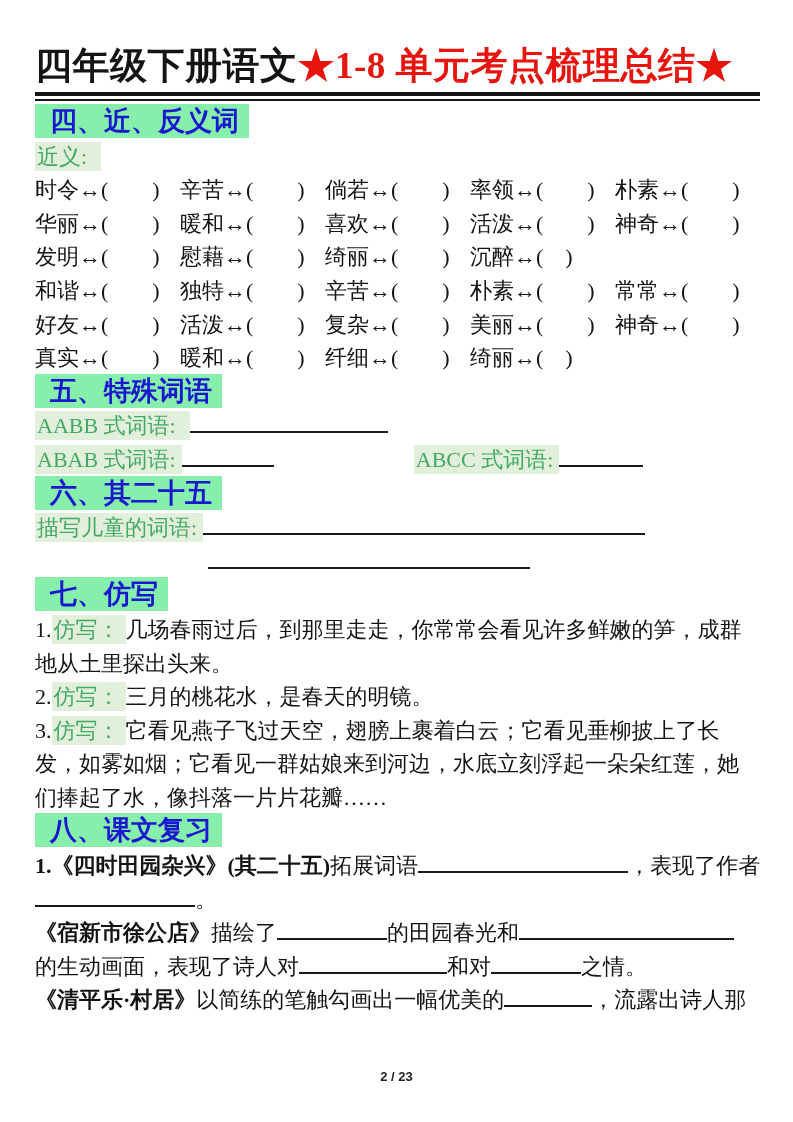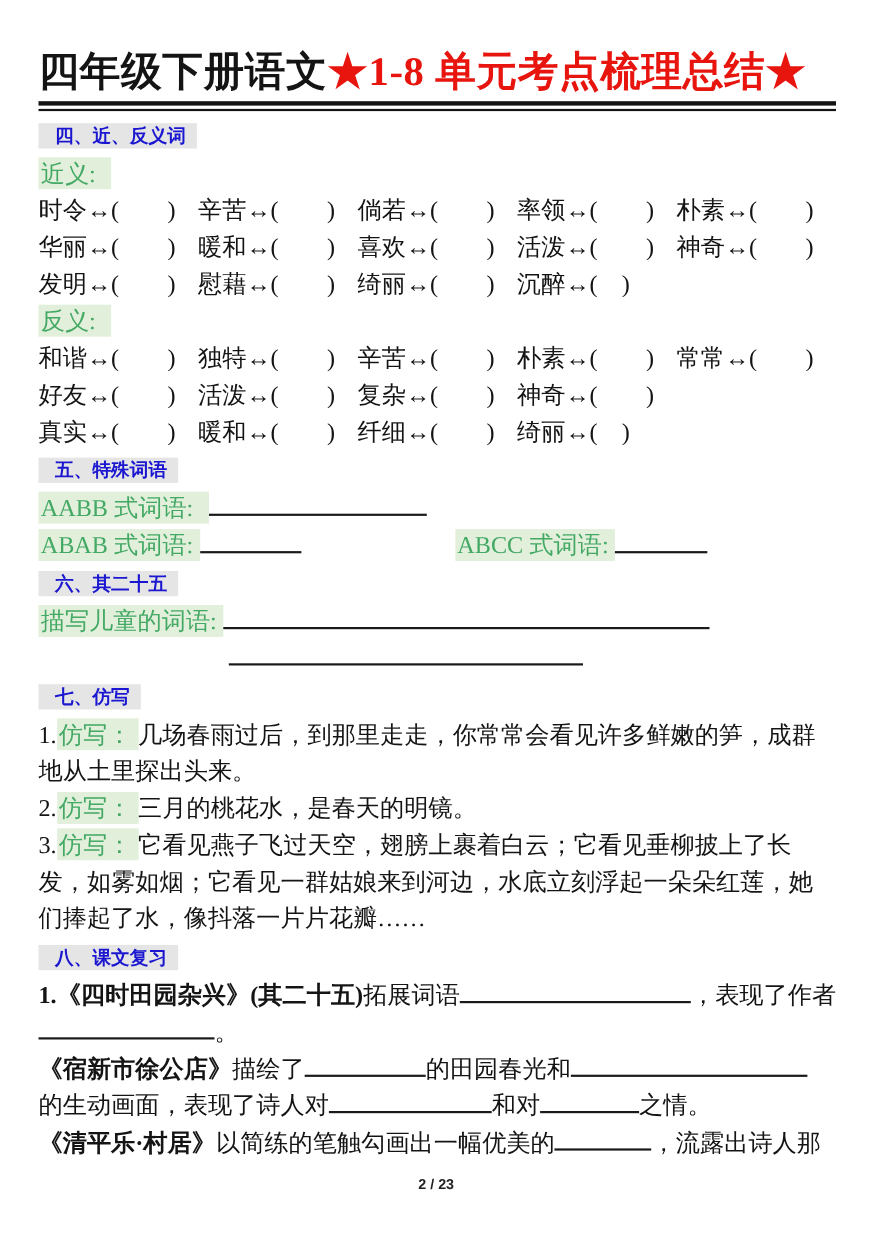--- a/index.html
+++ b/index.html
@@ -7,22 +7,22 @@
     position:relative; width:793px; height:1122px; background:#ffffff;
     box-sizing:border-box; padding:42px 33px 0 35px; overflow:hidden;
     font-family:"Liberation Serif", serif; color:#141414;
   }
   .title { white-space:nowrap; font-weight:bold; font-size:37px; line-height:48px; letter-spacing:0.5px; }
   .t-red { color:#e8140e; }
   .double-rule { height:3px; border-top:4px solid #141414; border-bottom:2px solid #141414; margin-top:2px; }
   .content { margin-top:4px; font-size:22px; line-height:33.6px; }
   .line { white-space:nowrap; }
   .h-blue {
-    font-family:"Liberation Sans", sans-serif; font-weight:bold; font-size:17px;
-    color:#1b17d0; background:#e5e5e5; padding:2px 10px 2px 15px;
+    font-family:"Liberation Sans", sans-serif; font-weight:bold; font-size:27px;
+    color:#1b17d0; background:#86efac; padding:2px 10px 2px 15px;
   }
   .g-label { color:#43a965; background:#e2efda; padding:2px 14px 2px 2px;margin-top:20px; }
   .g-label.tight { padding-right:6px; }
   .word-grid { display:grid; grid-template-columns:repeat(5,1fr); }
   .word-grid span { white-space:nowrap; }
   .blank { display:inline-block; border-bottom:2px solid #1a1a1a; height:0.9em; vertical-align:baseline; }
   .bold { font-weight:bold; }
   .para { white-space:normal; }
   .footer {
     position:absolute; left:0; right:0; bottom:38px; text-align:center;
@@ -56,33 +56,33 @@
       <span>活泼↔(　　)</span>
       <span>神奇↔(　　)</span>
     </div>
     <div class="word-grid">
       <span>发明↔(　　)</span>
       <span>慰藉↔(　　)</span>
       <span>绮丽↔(　　)</span>
       <span>沉醉↔(　)</span>
     </div>
 
-    <div class="line"><span class="g-label">反义:</span></div>
 
     <div class="word-grid">
       <span>和谐↔(　　)</span>
       <span>独特↔(　　)</span>
       <span>辛苦↔(　　)</span>
       <span>朴素↔(　　)</span>
       <span>常常↔(　　)</span>
     </div>
     <div class="word-grid">
       <span>好友↔(　　)</span>
       <span>活泼↔(　　)</span>
       <span>复杂↔(　　)</span>
+      <span>美丽↔(　　)</span>
       <span>神奇↔(　　)</span>
     </div>
     <div class="word-grid">
       <span>真实↔(　　)</span>
       <span>暖和↔(　　)</span>
       <span>纤细↔(　　)</span>
       <span>绮丽↔(　)</span>
     </div>
 
     <div class="line"><span class="h-blue">五、特殊词语</span></div>

